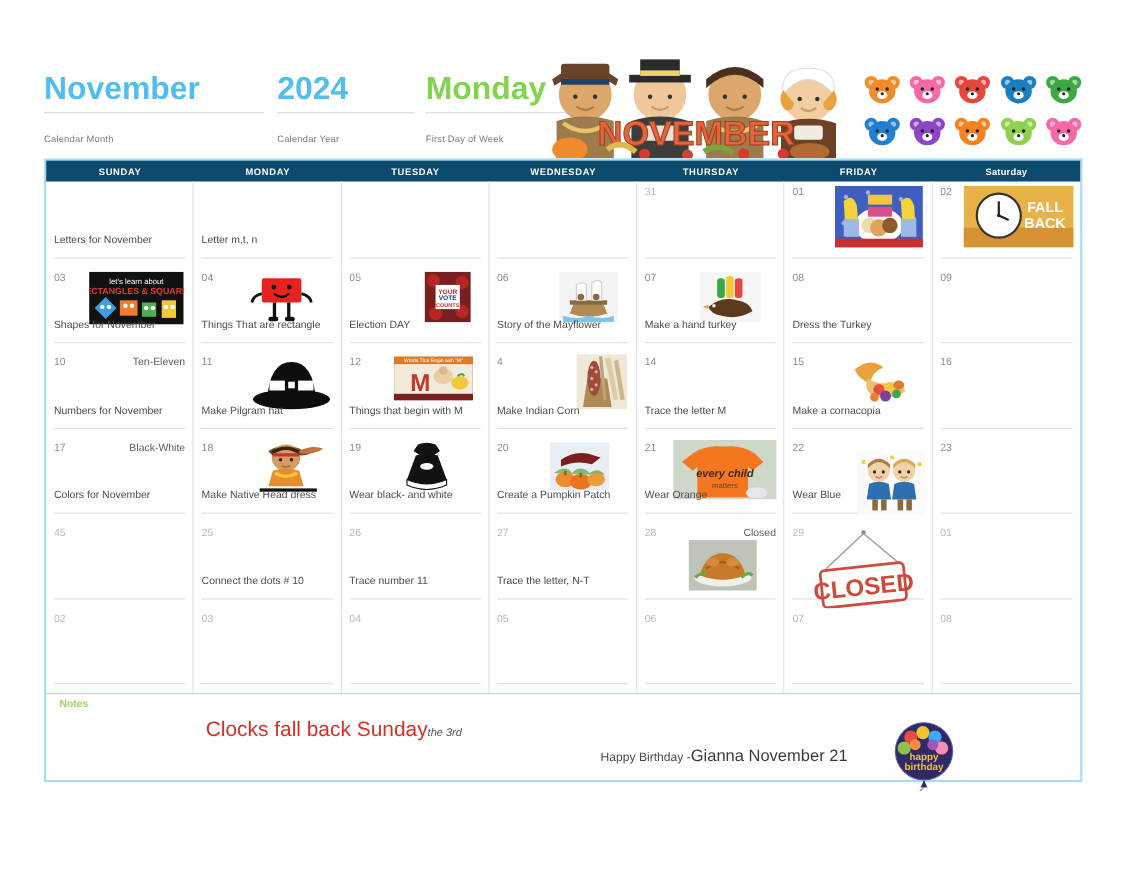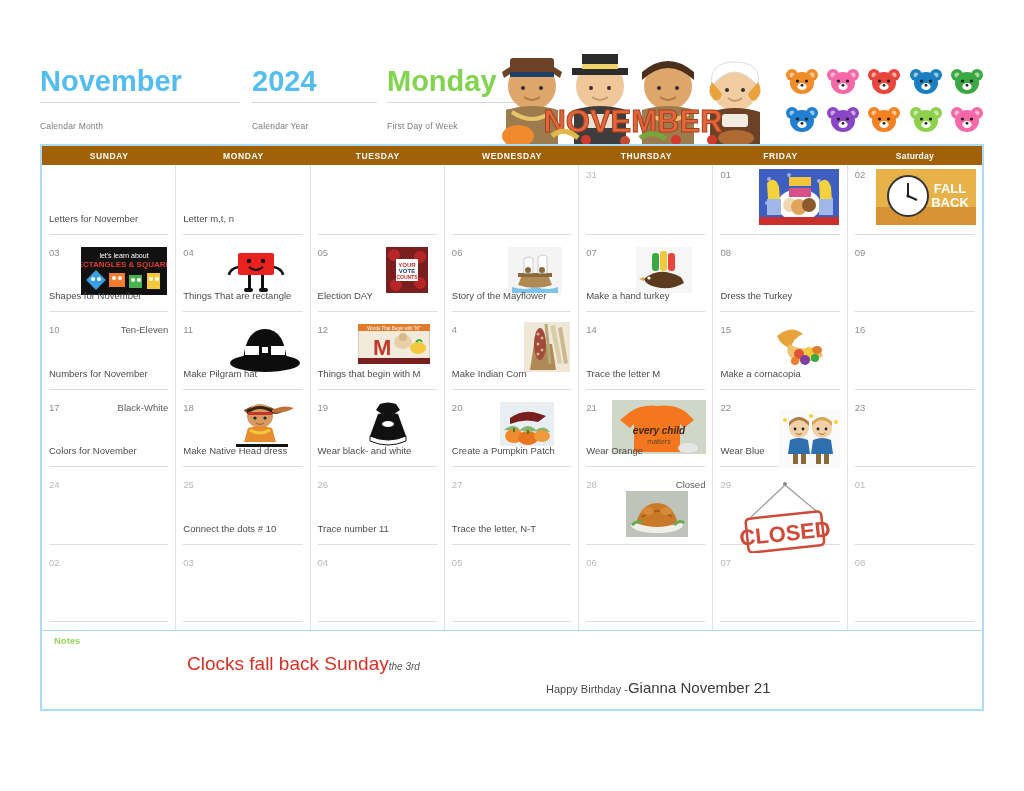--- a/index.html
+++ b/index.html
@@ -39,21 +39,21 @@
            gap:2px; }
   .bear { width:34px; height:30px; justify-self:center; align-self:center; }
 
   
   .cal {
     position:absolute; left:40px; top:144px; width:944px; height:567px;
     border:2px solid #aadcf5; background:#fff;
   }
   .dow-row {
     display:grid; grid-template-columns:repeat(7,1fr);
-    background:#a16207; height:19px;
+    background:#0c4a6e; height:19px;
   }
   .dow {
     color:#ffffff; font-size:8.5px; font-weight:bold; letter-spacing:.6px;
     display:flex; align-items:center; justify-content:center;
     text-shadow:0 0 1px rgba(0,0,0,.10);
   }
   .dow.cased { font-weight:bold; letter-spacing:.2px; }
 
   .weeks { }
   .week {
@@ -717,21 +717,21 @@
           <div class="cell">
             <div class="topline">
               <span class="daynum">23</span>
             </div>
             <div class="rule"></div>
           </div>
         </div>
         <div class="week">
           <div class="cell">
             <div class="topline">
-              <span class="daynum dim">24</span>
+              <span class="daynum dim">45</span>
             </div>
             <div class="rule"></div>
           </div>
           <div class="cell">
             <div class="topline">
               <span class="daynum dim">25</span>
             </div>
             <div class="evt">Connect the dots # 10</div>
             <div class="rule"></div>
           </div>
@@ -835,15 +835,32 @@
       </div>
 
     <div class="notes">
       <div class="notes-label">Notes</div>
       <div class="note-red">
         <span>Clocks fall back Sunday</span><span class="small">the 3rd</span>
       </div>
       <div class="note-bday">
         <span>Happy Birthday -</span><span class="big">Gianna November 21</span>
       </div>
+      <div class="balloon">
+        <svg width="66" height="66" viewBox="0 0 66 66">
+          <circle cx="32" cy="30" r="26" fill="#2e2a66"></circle>
+          <circle cx="32" cy="30" r="26" fill="none" stroke="#5b55a8" stroke-width="1"></circle>
+          <circle cx="20" cy="17" r="6" fill="#e84c3d"></circle>
+          <circle cx="31" cy="13" r="6" fill="#f4c430"></circle>
+          <circle cx="42" cy="17" r="6" fill="#3fa9f5"></circle>
+          <circle cx="14" cy="27" r="6" fill="#8bc34a"></circle>
+          <circle cx="48" cy="27" r="6" fill="#f48fb1"></circle>
+          <circle cx="24" cy="24" r="5" fill="#ff8a3d"></circle>
+          <circle cx="40" cy="24" r="5" fill="#9b59b6"></circle>
+          <text x="32" y="38" text-anchor="middle" font-family="Liberation Sans, sans-serif" font-size="9" font-weight="bold" fill="#f4c430">happy</text>
+          <text x="32" y="47" text-anchor="middle" font-family="Liberation Sans, sans-serif" font-size="9" font-weight="bold" fill="#f4c430">birthday</text>
+          <path d="M32 56 l-3 7 l6 0 z" fill="#2e2a66"></path>
+          <path d="M32 63 q-6 4 -2 3" stroke="#888" fill="none"></path>
+        </svg>
+      </div>
     </div>
   </div>
 </div>
 
 </body></html>

